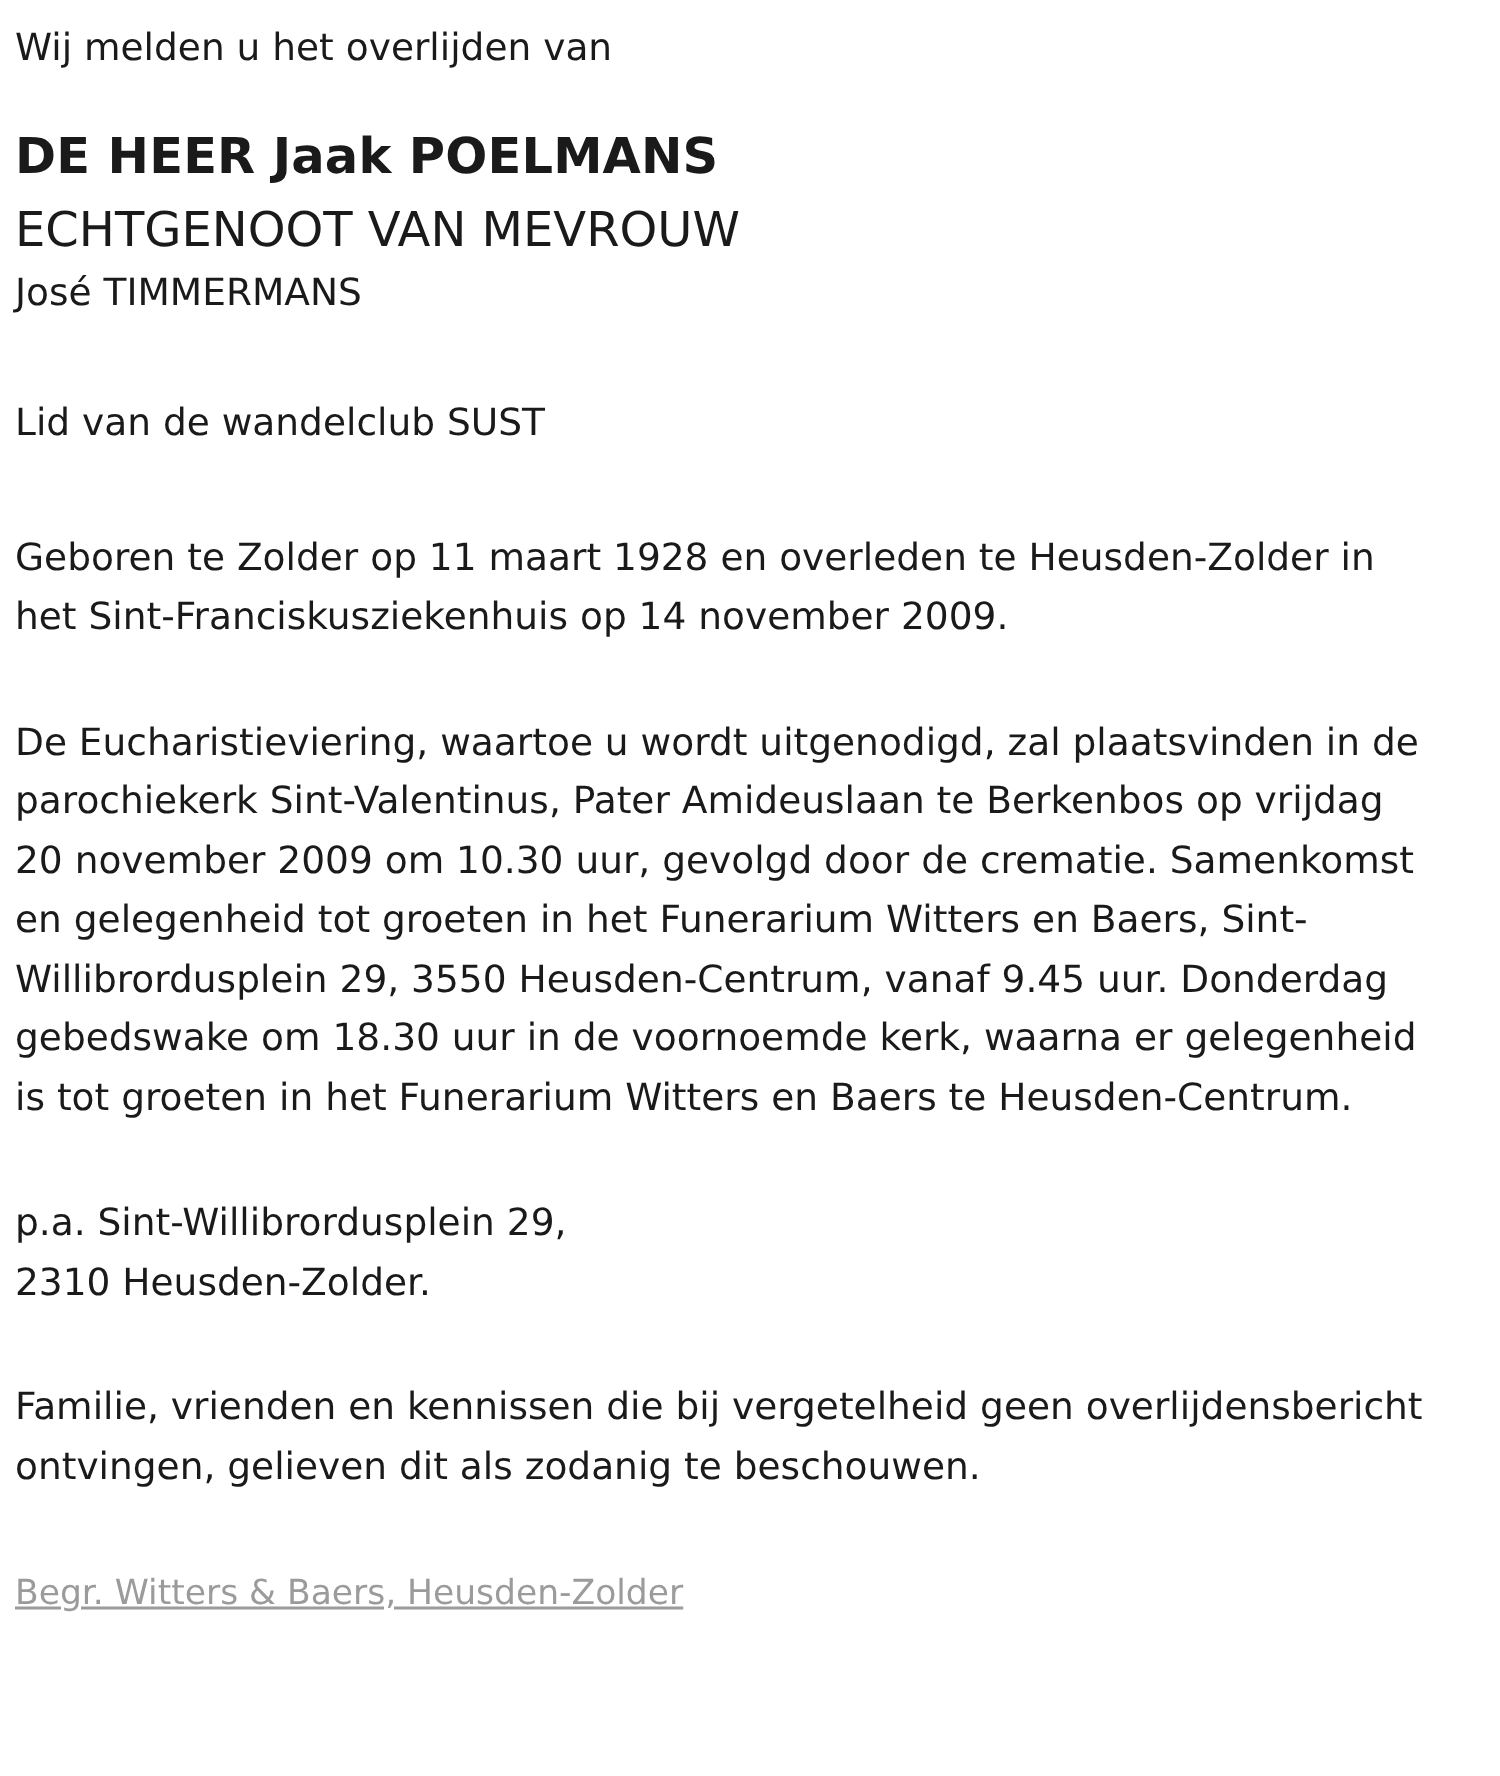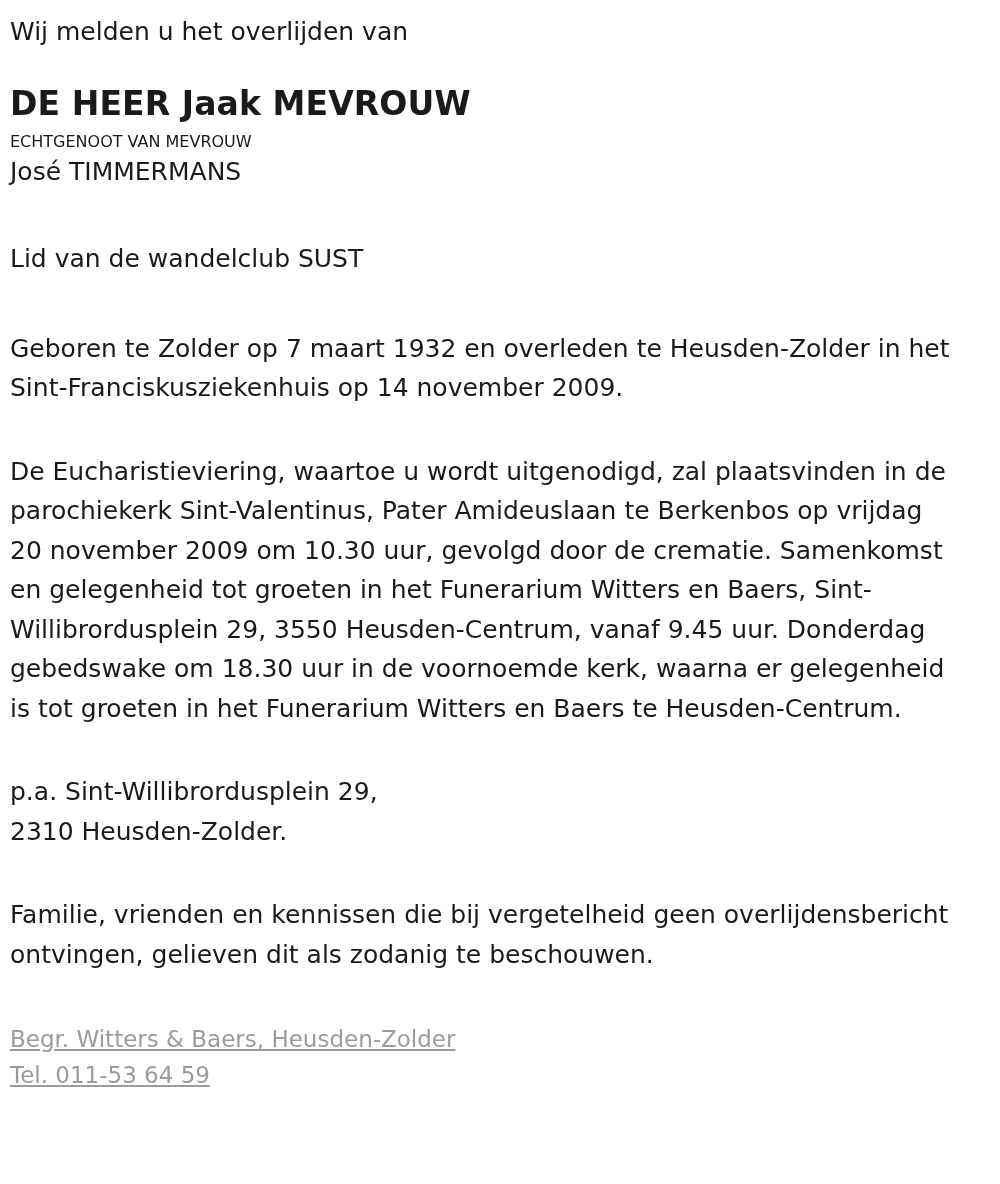--- a/index.html
+++ b/index.html
@@ -26,21 +26,21 @@
     margin: 0 0 34px 0;
   }
   .name {
     font-size: 33px;
     font-weight: bold;
     letter-spacing: 0.1px;
     margin: 0 0 8px 0;
     line-height: 1.2;
   }
   .spouse-label {
-    font-size: 16px;
+    font-size: 32px;
     line-height: 1.42;
     margin: 0;
   }
   .spouse-name {
     font-size: 25px;
     line-height: 1.42;
     margin: 0 0 52px 0;
   }
   .membership {
     font-size: 25px;
@@ -83,37 +83,36 @@
     margin: 0;
   }
 </style>
 </head>
 <body>
 
 <div class="page">
 
   <p class="intro">Wij melden u het overlijden van</p>
 
-  <h1 class="name">DE HEER Jaak MEVROUW</h1>
+  <h1 class="name">DE HEER Jaak POELMANS</h1>
 
   <p class="spouse-label">ECHTGENOOT VAN MEVROUW</p>
 
   <p class="spouse-name">José TIMMERMANS</p>
 
   <p class="membership">Lid van de wandelclub SUST</p>
 
-  <p class="birth-death">Geboren te Zolder op 7 maart 1932 en overleden te Heusden-Zolder in het Sint-Franciskusziekenhuis op 14 november 2009.</p>
+  <p class="birth-death">Geboren te Zolder op 11 maart 1928 en overleden te Heusden-Zolder in het Sint-Franciskusziekenhuis op 14 november 2009.</p>
 
   <p class="service">De Eucharistieviering, waartoe u wordt uitgenodigd, zal plaatsvinden in de parochiekerk Sint-Valentinus, Pater Amideuslaan te Berkenbos op vrijdag 20 november 2009 om 10.30 uur, gevolgd door de crematie. Samenkomst en gelegenheid tot groeten in het Funerarium Witters en Baers, Sint-Willibrordusplein 29, 3550 Heusden-Centrum, vanaf 9.45 uur. Donderdag gebedswake om 18.30 uur in de voornoemde kerk, waarna er gelegenheid is tot groeten in het Funerarium Witters en Baers te Heusden-Centrum.</p>
 
   <div class="mourning-block">
     <p>p.a. Sint-Willibrordusplein 29,</p>
     <p>2310 Heusden-Zolder.</p>
   </div>
 
   <p class="notice">Familie, vrienden en kennissen die bij vergetelheid geen overlijdensbericht ontvingen, gelieven dit als zodanig te beschouwen.</p>
 
   <div class="footer">
     <p>Begr. Witters &amp; Baers, Heusden-Zolder</p>
-    <p>Tel. 011-53 64 59</p>
   </div>
 
 </div>
 
 </body></html>

